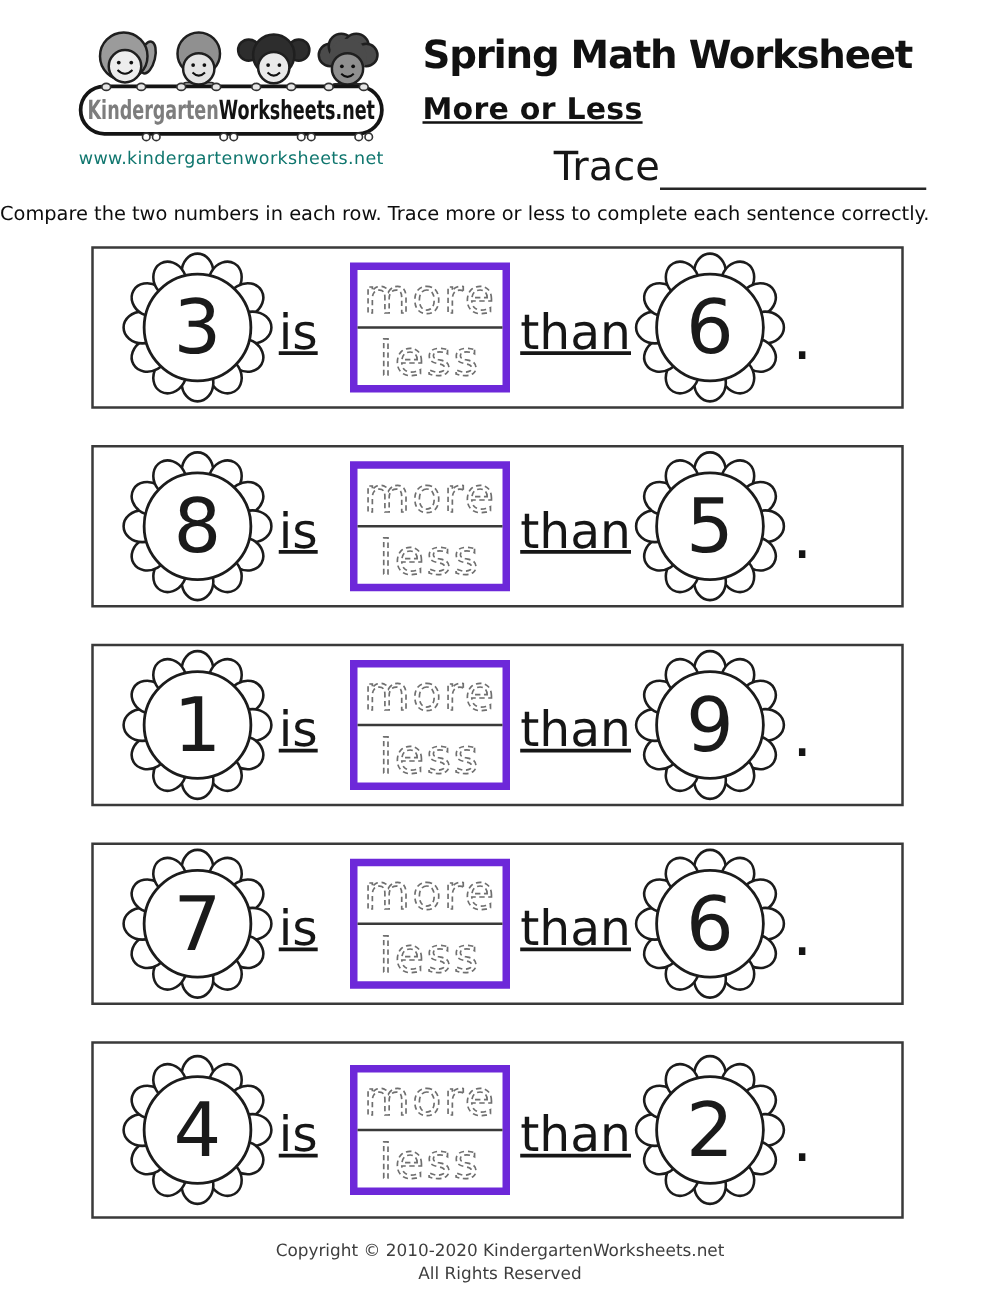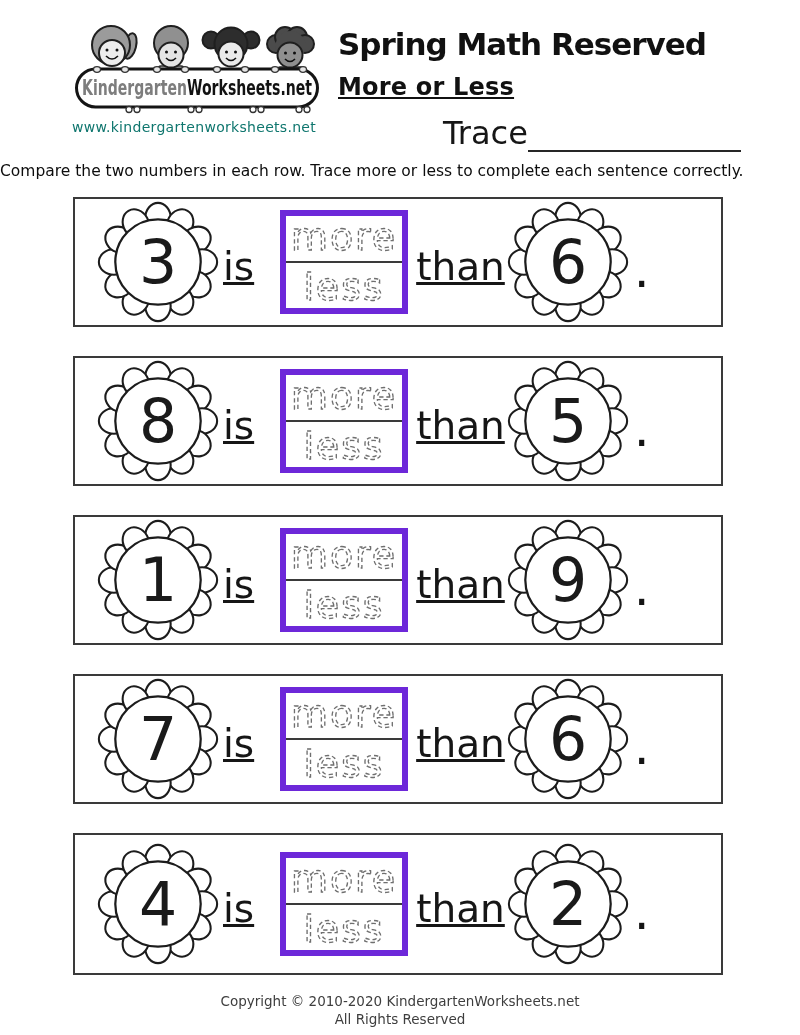--- a/index.html
+++ b/index.html
@@ -1,21 +1,21 @@
 <!DOCTYPE html>
 <html><head>
 <meta charset="utf-8">
 <style>
   html,body{margin:0;padding:0;}
   body{
     width:800px;height:1035px;position:relative;background:#ffffff;
     font-family:"DejaVu Sans","Liberation Sans",sans-serif;color:#1a1a1a;overflow:hidden;
   }
   
-  .logo{position:absolute;left:72px;top:16px;width:250px;text-align:left;}
+  .logo{position:absolute;left:60px;top:16px;width:250px;text-align:center;}
   .logo svg{display:block;}
   .logo-url{margin-top:5px;font-size:14px;color:#0f766e;letter-spacing:.3px;}
   .title-block{position:absolute;left:338px;top:26px;}
   .title-block h1{margin:0;font-size:31px;font-weight:600;letter-spacing:-1px;color:#111;}
   .title-block h2{margin:11px 0 0;font-size:24px;font-weight:600;letter-spacing:.2px;color:#111;text-decoration:underline;}
   .name-row{position:absolute;left:443px;top:114px;font-size:32px;color:#161616;white-space:nowrap;}
   .name-line{display:inline-block;width:213px;height:34px;border-bottom:2px solid #262626;vertical-align:text-bottom;}
   .instructions{position:absolute;top:162px;left:0;width:100%;margin:0;font-size:15.5px;color:#0d0d0d;}
   
   .rows{position:absolute;top:197px;left:73px;}
@@ -137,21 +137,21 @@
       <circle cx="180" cy="93.5" r="3"></circle>
         <circle cx="188" cy="93.5" r="3"></circle>
       <circle cx="226" cy="93.5" r="3"></circle>
         <circle cx="234" cy="93.5" r="3"></circle>
     </g>
   </svg>
   <div class="logo-url">www.kindergartenworksheets.net</div>
 </div>
 
 <div class="title-block">
-  <h1>Spring Math Reserved</h1>
+  <h1>Spring Math Worksheet</h1>
   <h2>More or Less</h2>
 </div>
 
 <div class="name-row">
   <span>Trace</span><span class="name-line"></span>
 </div>
 
 <p class="instructions">Compare the two numbers in each row. Trace more or less to complete each sentence correctly.</p>
 
 <div class="rows">

